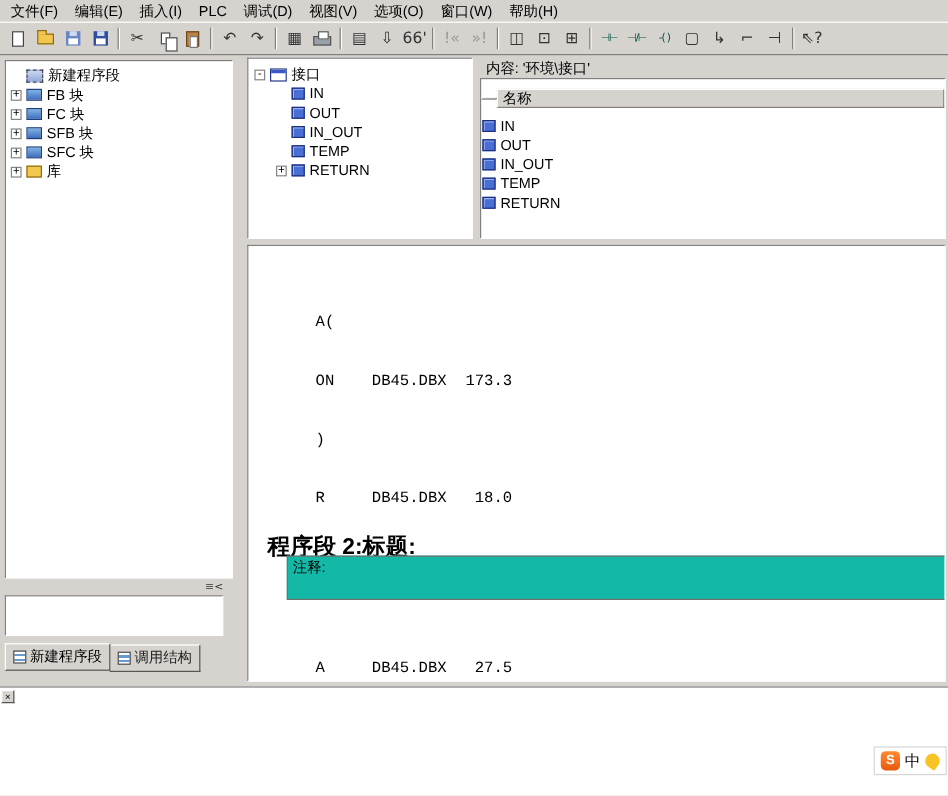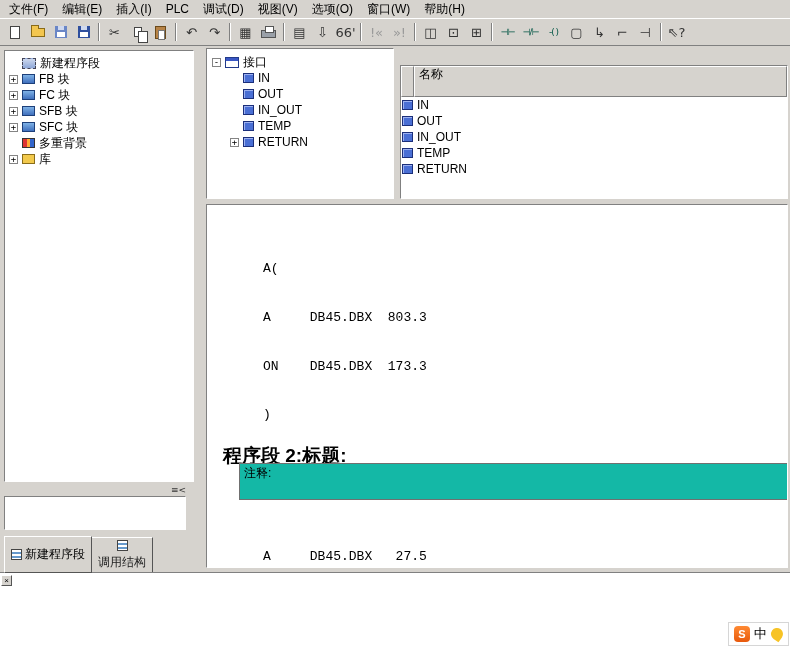--- a/index.html
+++ b/index.html
@@ -59,40 +59,40 @@
   .ic-multi  { width:13px; height:10px; border:1px solid #333;
     background:linear-gradient(90deg,#d33 0 33%,#fa3 33% 66%,#36c 66% 100%); }
   .ic-lib    { width:13px; height:10px; background:#f2c94c; border:1px solid #8a6d1a; }
   .handle-row { position:absolute; right:18px; top:437px; font-size:9px; color:#333;
     font-family:"DejaVu Sans", sans-serif; cursor:ns-resize; }
   .preview-box { position:absolute; left:2px; top:448px; width:182px; height:34px; background:#fff; }
   .tabs { position:absolute; left:2px; top:488px; display:flex; }
   .tab { display:inline-flex; align-items:center; gap:3px; padding:2px 6px; font-size:12px;
     background:#d6d3ce; border:1px solid; border-color:#fff #555 #555 #fff; position:relative; cursor:default; }
   .tab.active { z-index:2; }
-  .tab.inactive { margin-left:-1px; transform:translateY(1px); color:#222;flex-direction:column; }
+  .tab.inactive { margin-left:-1px; transform:translateY(1px); color:#222; }
   .tab-ic { width:11px; height:11px; background:#fff; border:1px solid #444;
     background-image:repeating-linear-gradient(#fff 0 2px,#69c 2px 4px); flex:none; }
 
   
   .iface-pane { position:absolute; left:206px; top:48px; width:188px; height:151px;
     background:#fff; padding:5px 2px; font-size:12px; overflow:hidden; }
   .ic-iface { width:14px; height:11px; background:#fff; border:1px solid #223a8a;
     box-shadow:inset 0 3px 0 #3a57c4; flex:none; }
   .ic-decl  { width:11px; height:10px; background:#4a6fd4; border:1px solid #1b2f7a;
     box-shadow:inset 1px 1px 0 #9db1f0; flex:none; }
   .child  { padding-left:34px; }
   .child2 { padding-left:21px; }
   .vsplit { position:absolute; left:394px; top:48px; width:6px; height:151px; cursor:ew-resize; }
 
   
   .contents-pane { position:absolute; left:400px; top:48px; width:388px; height:151px; }
   .c-title { height:16px; font-size:12px; padding:1px 5px; }
   .c-body { position:absolute; left:0; top:17px; width:388px; height:134px; background:#fff; overflow:hidden; }
-  .c-colheader { display:flex; height:31px; }
+  .c-colheader { display:flex; height:31px;align-items:center; }
   .c-ch0 { width:13px; background:#d6d3ce; border:1px solid; border-color:#fff #808080 #808080 #fff; flex:none; }
   .c-ch1 { flex:1; background:#d6d3ce; border:1px solid; border-color:#fff #808080 #808080 #fff;
     font-size:12px; padding:0 4px; line-height:14px; }
   .c-row { display:flex; align-items:center; height:16px; gap:4px; padding-left:1px; font-size:12px; cursor:default; }
 
   .hsplit { position:absolute; left:206px; top:199px; width:584px; height:5px; cursor:ns-resize; }
 
   
   .code-pane { position:absolute; left:206px; top:204px; width:582px; height:364px;
     background:#fff; overflow:hidden; }
@@ -245,24 +245,20 @@
     </div>
     <div class="trow">
       <span class="exp">+</span>
       <span class="tic ic-folder"></span>
       <span>SFB 块</span>
     </div>
     <div class="trow">
       <span class="exp">+</span>
       <span class="tic ic-folder"></span>
       <span>SFC 块</span>
-    </div>
-    <div class="trow">
-      <span class="tic ic-multi indent"></span>
-      <span>多重背景</span>
     </div>
     <div class="trow">
       <span class="exp">+</span>
       <span class="tic ic-lib"></span>
       <span>库</span>
     </div>
   </div>
   <div class="handle-row">≡&lt;</div>
   <div class="preview-box sunken"></div>
   <div class="tabs">
@@ -302,20 +298,21 @@
   <div class="trow child2">
     <span class="exp">+</span>
     <span class="ic-decl"></span>
     <span>RETURN</span>
   </div>
 </div>
 
 <div class="vsplit"></div>
 
 <div class="contents-pane">
+  <div class="c-title">内容:  '环境\接口'</div>
   <div class="c-body sunken">
     <div class="c-colheader">
       <span class="c-ch0"></span>
       <span class="c-ch1">名称</span>
     </div>
     <div class="c-row">
       <span class="ic-decl"></span>
       <span>IN</span>
     </div>
     <div class="c-row">
@@ -335,23 +332,23 @@
       <span>RETURN</span>
     </div>
   </div>
 </div>
 
 <div class="hsplit"></div>
 
 <div class="code-pane sunken">
   <div class="codeblock cb1">
     <div>A(</div>
-    <div>A     DB45.DBX  803.3</div>
     <div>ON    DB45.DBX  173.3</div>
     <div>)</div>
+    <div>R     DB45.DBX   18.0</div>
     
     
     
     
     
   </div>
   <div class="net-title">程序段 2:标题:</div>
   <div class="comment-box">注释:</div>
   <div class="codeblock cb2">
     <div>A     DB45.DBX   27.5</div>

